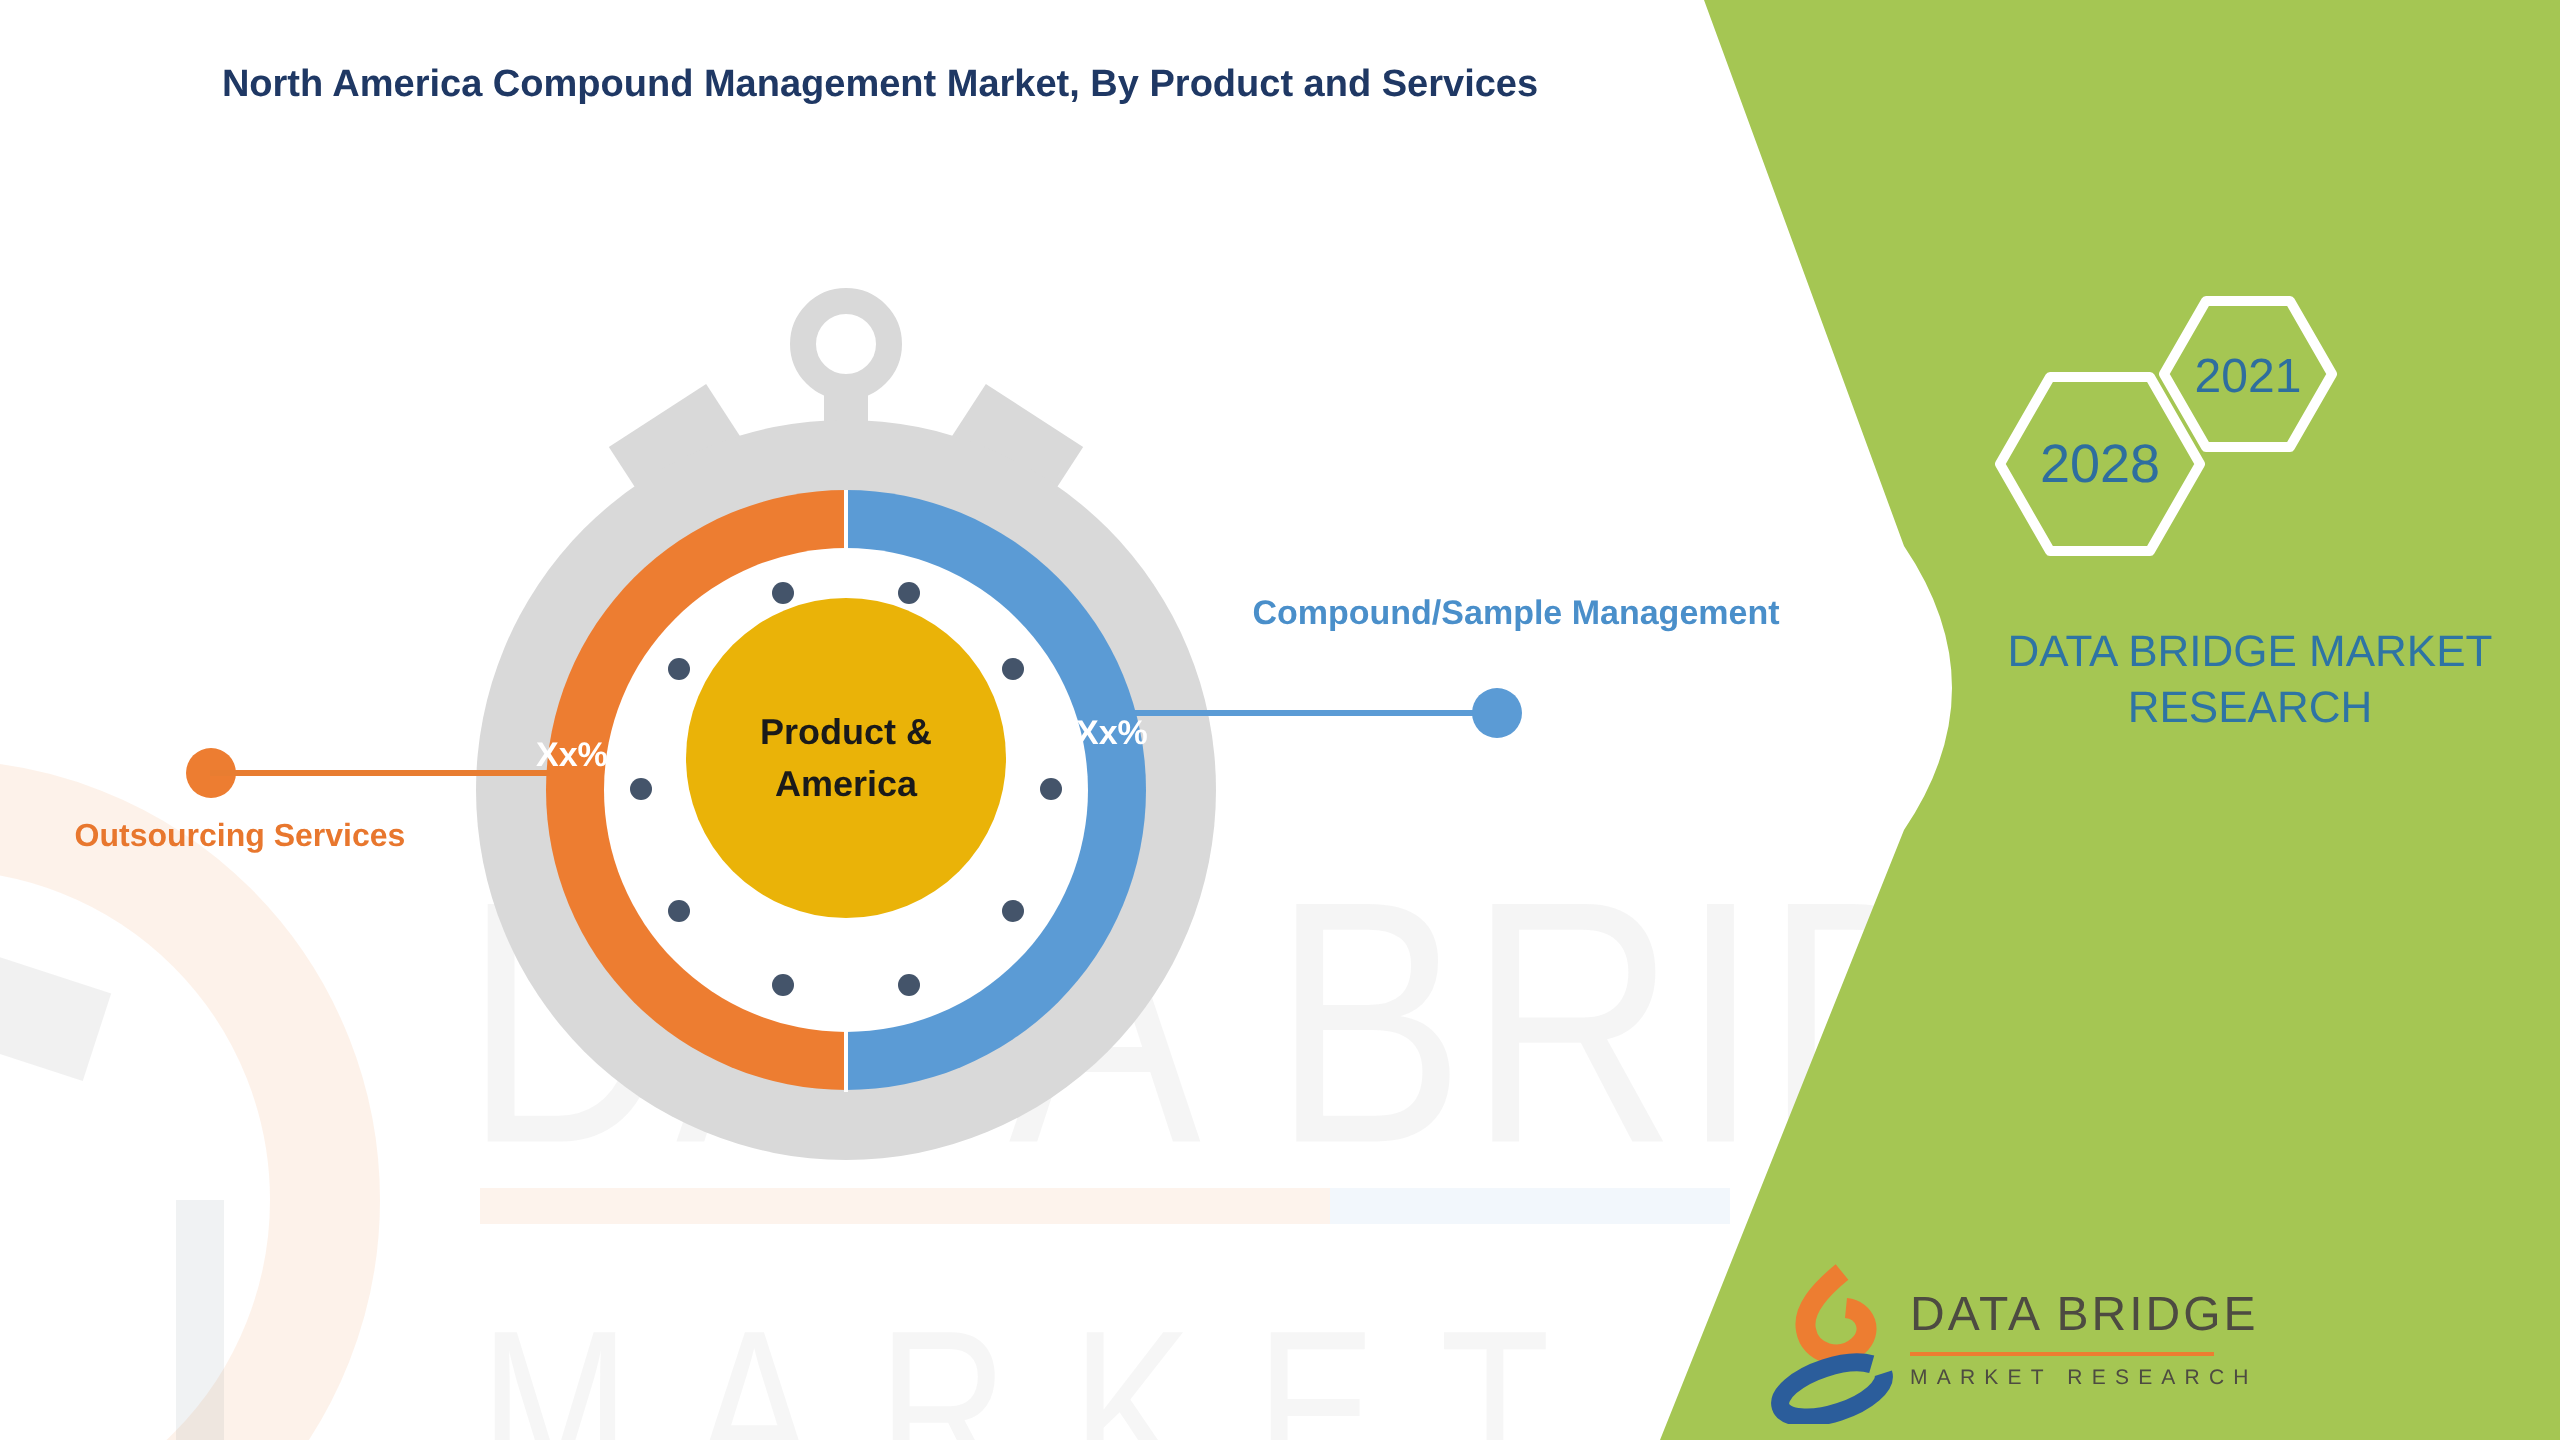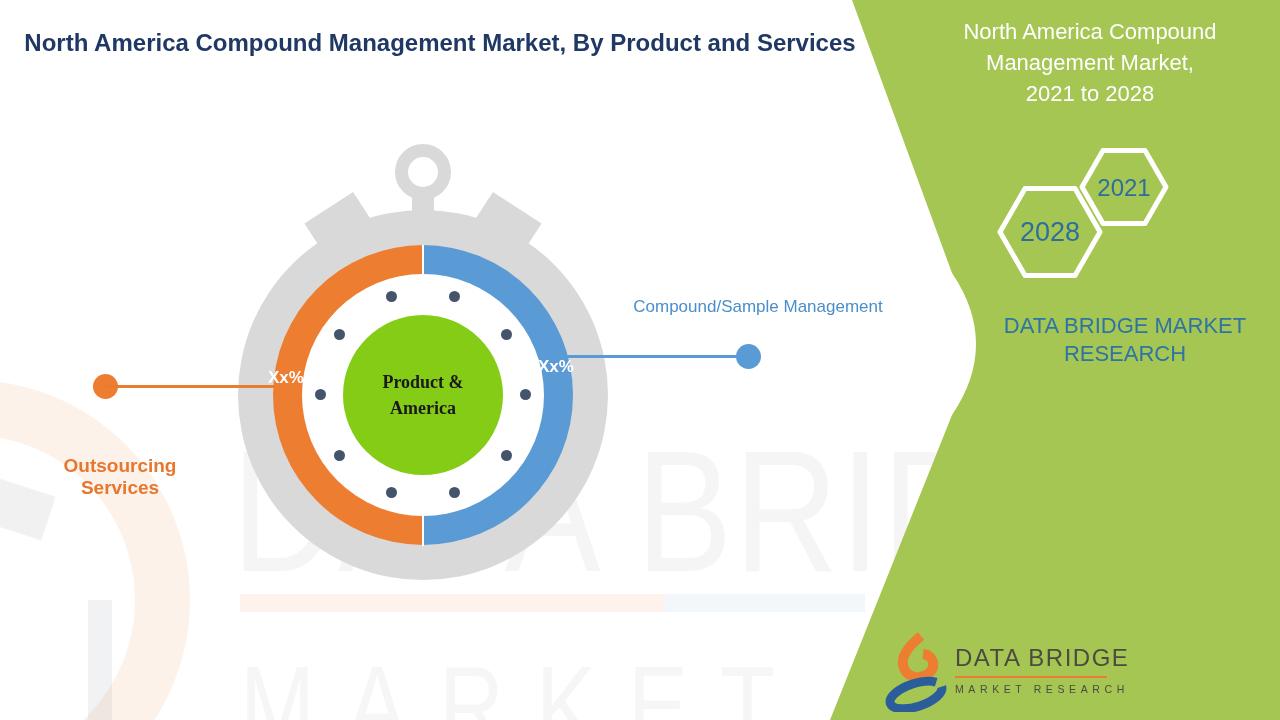--- a/index.html
+++ b/index.html
@@ -15,21 +15,21 @@
   .wm2 { left:240px; top:642px; font-size:90px; letter-spacing:32px; transform:scale(1,1.25); color:rgba(110,110,110,0.06); }
   .wm-band-orange { left:240px; top:594px; width:425px; height:18px; background:rgba(237,125,49,0.09); }
   .wm-band-blue   { left:665px; top:594px; width:200px; height:18px; background:rgba(91,155,213,0.08); }
   .wm-arc { left:-250px; top:380px; width:440px; height:440px; border-radius:50%;
             border:55px solid rgba(237,125,49,0.10); }
   .wm-bar { left:88px; top:600px; width:24px; height:120px; background:rgba(68,84,106,0.08); }
   .wm-wedge { left:-12px; top:486px; width:62px; height:46px; background:rgba(120,120,120,0.10); transform:rotate(18deg); }
 
   
   .main-title { left:20px; top:28px; width:840px; text-align:center; color:#1F3864;
-                font-size:24px; font-weight:600; line-height:30px; }
+                font-size:19px; font-weight:600; line-height:30px; }
 
   
   .panel-heading { left:920px; top:16px; width:340px; text-align:center; color:#FFFFFF;
                    font-size:22px; font-weight:400; line-height:31px; }
   .panel-brand { left:950px; top:312px; width:350px; text-align:center; color:#2E74A4;
                  font-size:22px; font-weight:400; line-height:28px; }
 
   
   .sw-gray { background:#D9D9D9; }
   .circle { border-radius:50%; }
@@ -37,39 +37,39 @@
               border:13px solid #D9D9D9; background:transparent; }
   .sw-stem { left:412px; top:196px; width:22px; height:20px; }
   .sw-btn { width:58px; height:34px; }
   .sw-btn-left  { left:309px; top:205px; transform:rotate(-33deg); }
   .sw-btn-right { left:479px; top:205px; transform:rotate(33deg); }
   .sw-body  { left:238px; top:210px; width:370px; height:370px; }
   .sw-donut { left:273px; top:245px; width:300px; height:300px; border-radius:50%;
               background:conic-gradient(from 0deg, #5B9BD5 0deg 180deg, #ED7D31 180deg 360deg); }
   .sw-seam  { width:2px; height:31px; background:#FFFFFF; }
   .sw-white { left:302px; top:274px; width:242px; height:242px; background:#FFFFFF; }
-  .sw-center{ left:343px; top:315px; width:160px; height:160px; background:#84cc16;
-              display:flex; align-items:center; justify-content:center; text-align:center;font-family:Liberation Serif, serif; }
+  .sw-center{ left:343px; top:299px; width:160px; height:160px; background:#eab308;
+              display:flex; align-items:center; justify-content:center; text-align:center; }
   .sw-center-label { color:#1A1A1A; font-size:18px; font-weight:700; line-height:26px; }
   .tick-dot { width:11px; height:11px; border-radius:50%; background:#44546A; position:absolute; }
 
   
   .leader-line { height:3px; }
   .line-orange { left:105px; top:385px; width:170px; background:#E87D31; }
   .line-blue   { left:552px; top:355px; width:186px; background:#5B9BD5; }
   .dot-marker  { width:25px; height:25px; border-radius:50%; }
   .dot-orange  { left:93px;  top:374px; background:#ED7D31; }
   .dot-blue    { left:736px; top:344px; background:#5B9BD5; }
   .pct { color:#FFFFFF; font-size:17px; font-weight:700; }
   .pct-left  { left:268px; top:368px; }
   .pct-right { left:538px; top:357px; }
   .label-orange { left:25px; top:410px; width:190px; text-align:center; color:#E8772E;
-                  font-size:19px; font-weight:700;margin-top:45px; }
+                  font-size:16px; font-weight:700; }
   .label-blue { left:612px; top:295px; width:292px; text-align:center; color:#4A8FCA;
-                font-size:17px; font-weight:400; line-height:24px; }
+                font-size:17px; font-weight:700; line-height:24px; }
 
   
   .logo-wrap { left:885px; top:632px; width:250px; height:82px; }
   .logo-text { position:absolute; left:70px; top:12px; color:#4D4B41; font-size:24px;
                letter-spacing:1.5px; white-space:nowrap; }
   .logo-rule { position:absolute; left:70px; top:44px; width:152px; height:2px; background:#ED7D31; }
   .logo-tag  { position:absolute; left:70px; top:51px; color:#4D4B41; font-size:10.5px;
                letter-spacing:4.6px; white-space:nowrap; }
 </style>
 </head>
@@ -86,25 +86,20 @@
   <div class="abs wm-wedge"></div>
 
   <svg class="abs" width="1280" height="720" viewBox="0 0 1280 720" style="left:0;top:0;">
     <path d="M852 0 L1280 0 L1280 720 L830 720 L952 415 Q1000 344 952 273 Z" fill="#A5C653"></path>
   </svg>
 
   <div class="abs main-title">
     <div>North America Compound Management Market, By Product and Services</div>
   </div>
 
-  <div class="abs panel-heading">
-    <div>North America Compound</div>
-    <div>Management Market,</div>
-    <div>2021 to 2028</div>
-  </div>
 
   <svg class="abs" width="210" height="155" viewBox="0 0 210 155" style="left:980px; top:140px;">
     <polygon points="20,92 45,48.5 95,48.5 120,92 95,135.5 45,135.5" fill="none" stroke="#FFFFFF" stroke-width="5" stroke-linejoin="round"></polygon>
     <polygon points="102,47 123,10.5 165,10.5 186,47 165,83.5 123,83.5" fill="none" stroke="#FFFFFF" stroke-width="5" stroke-linejoin="round"></polygon>
     <text x="70" y="101" text-anchor="middle" font-size="27" fill="#2E6E9E">2028</text>
     <text x="144" y="56" text-anchor="middle" font-size="24" fill="#2E6E9E">2021</text>
   </svg>
 
   <div class="abs panel-brand">
     <div>DATA BRIDGE MARKET</div>

